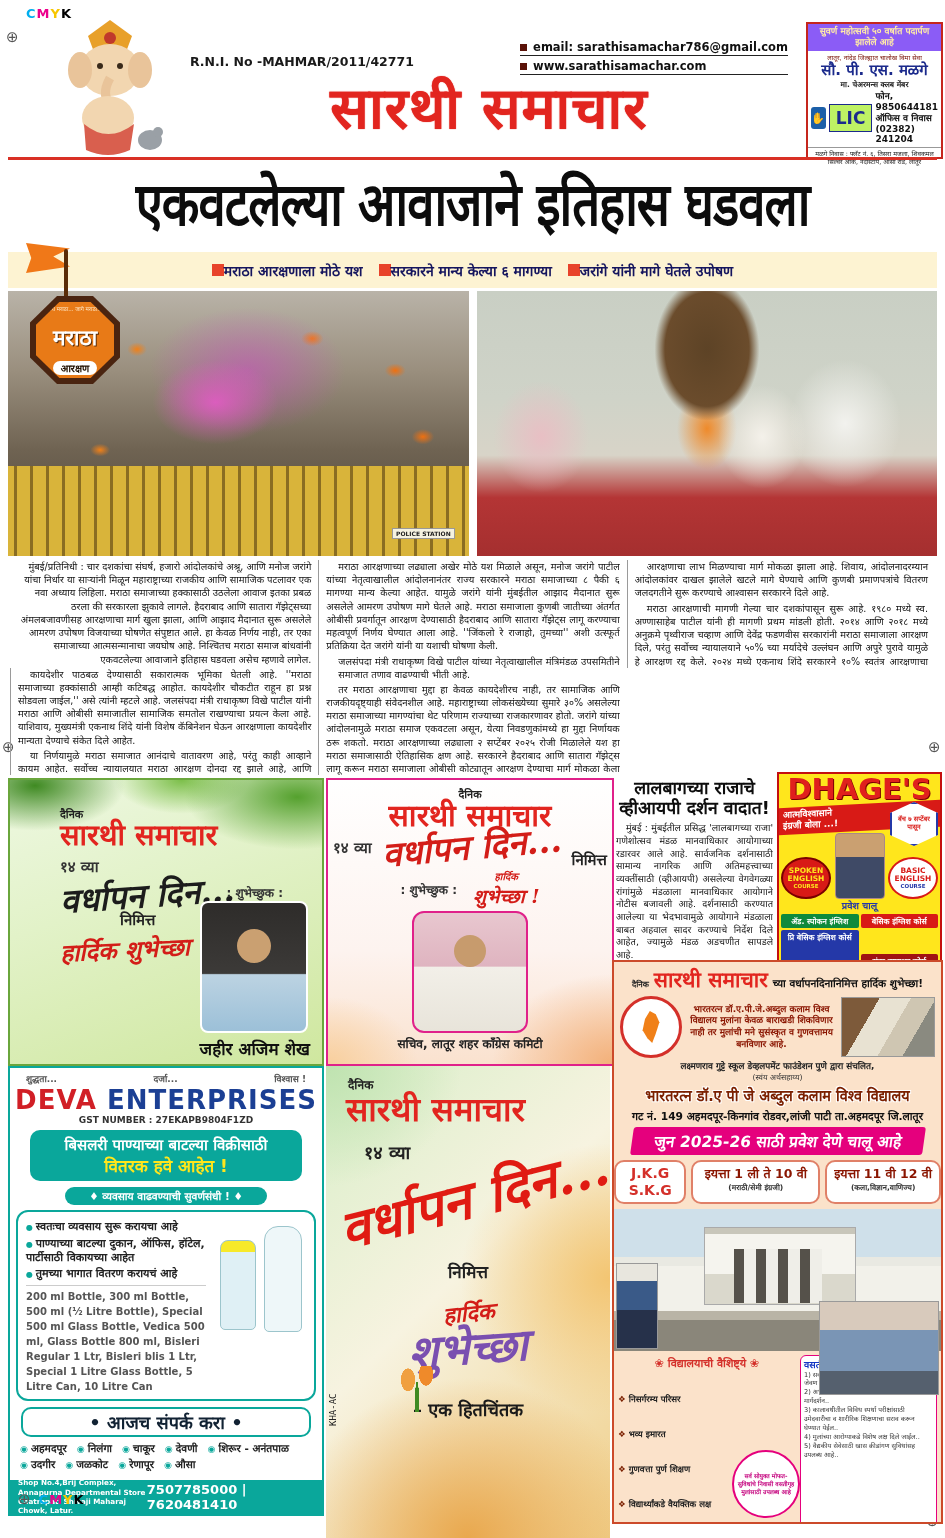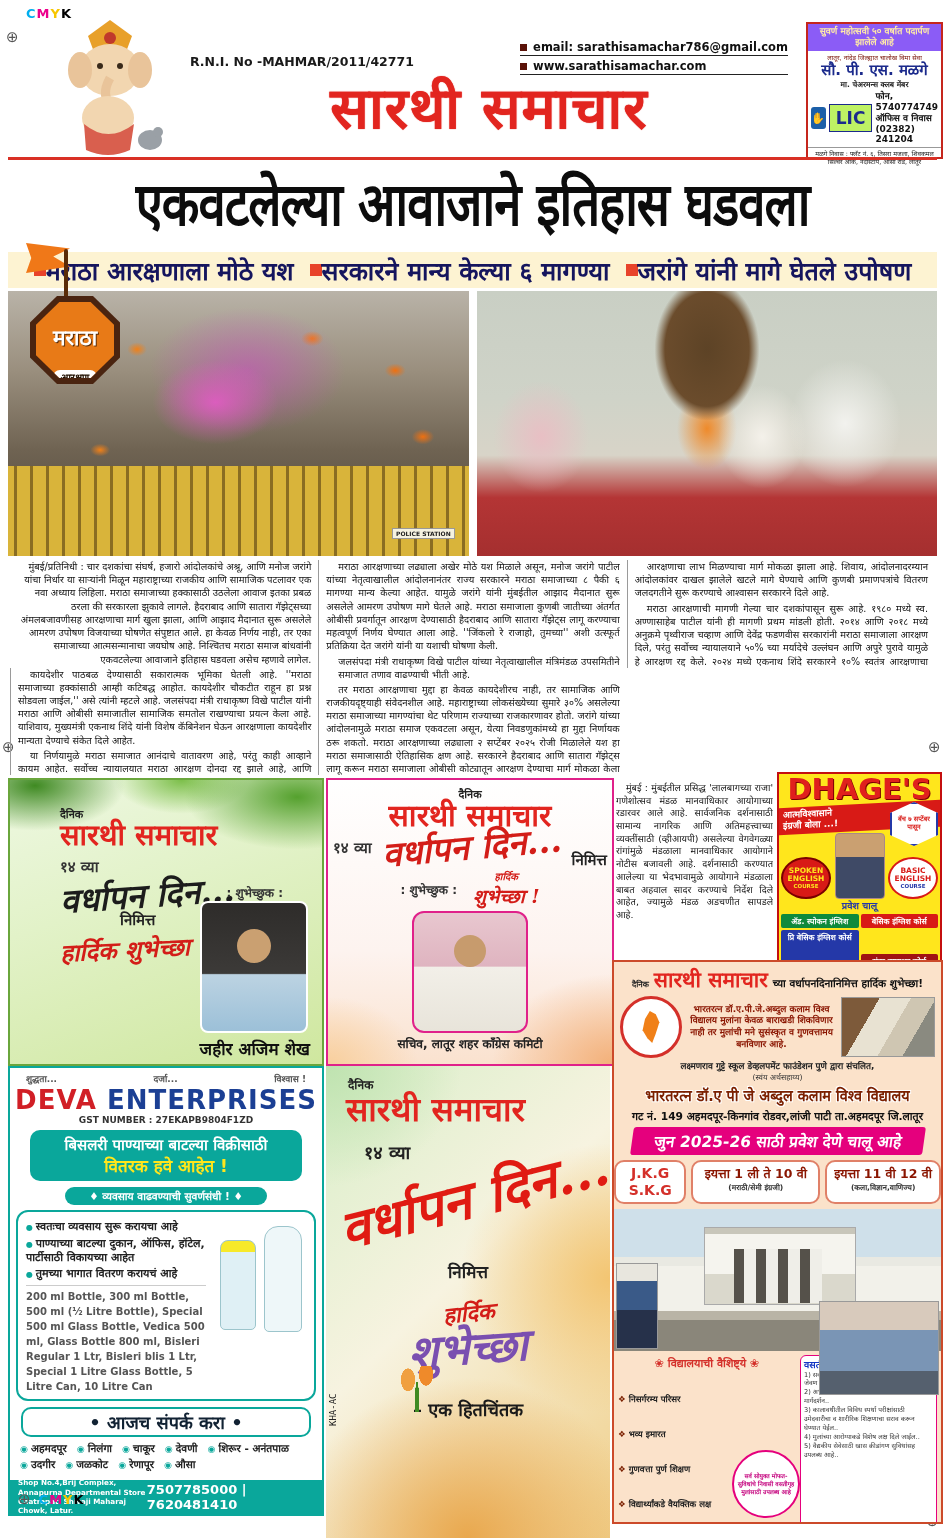--- a/index.html
+++ b/index.html
@@ -32,21 +32,21 @@
   .lic-emblem{width:22px;height:22px;background:#1b5fa8;border-radius:3px;display:flex;align-items:center;justify-content:center;color:#fff;font-size:11px;}
   .lic-logo{background:#bef264;color:#1b2a8c;font-weight:900;font-size:17px;padding:3px 6px;border:1px solid #1b2a8c;text-align:right;}
   .lic-phone{font-size:9px;font-weight:bold;color:#111;line-height:1.2;text-align:left;}
   .lic-addr{font-size:6.3px;text-align:center;color:#222;border-top:1px solid #999;margin-top:2px;padding-top:2px;line-height:1.3;}
   .red-rule{left:8px;top:157px;width:929px;height:3px;background:#d93025;}
   
   .headline{left:0;top:162px;width:945px;text-align:center;font-size:49px;font-weight:800;color:#0c0c0c;
             transform:scaleY(1.22);transform-origin:top;white-space:nowrap;letter-spacing:-1px;}
   .substrip{left:8px;top:252px;width:929px;height:36px;background:#fdf3d2;display:flex;align-items:center;
             justify-content:center;gap:16px;}
-  .subitem{display:flex;align-items:center;gap:0;font-size:25px;font-weight:bold;color:#15155e;}
+  .subitem{display:flex;align-items:center;gap:0;font-size:14px;font-weight:bold;color:#15155e;}
   .subsq{width:12px;height:12px;background:#e8432a;}
   .flag{left:26px;top:243px;width:80px;height:88px;z-index:5;}
   
   .photo{top:291px;height:265px;overflow:hidden;background:#888;}
   .photo-left{left:8px;width:461px;
     background:
       radial-gradient(90px 60px at 45% 42%,rgba(230,90,200,.85),rgba(230,90,200,0) 70%),
       radial-gradient(140px 90px at 52% 30%,rgba(200,80,190,.6),rgba(200,80,190,0) 70%),
       radial-gradient(18px 12px at 12% 28%,#f07818,transparent 70%),
       radial-gradient(14px 10px at 28% 22%,#f08018,transparent 70%),
@@ -66,21 +66,21 @@
       radial-gradient(60px 70px at 14% 55%,#e8bfc4,transparent 80%),
       radial-gradient(70px 80px at 80% 50%,#f2f2ee,transparent 80%),
       radial-gradient(55px 65px at 62% 55%,#f4f1ea,transparent 80%),
       radial-gradient(40px 55px at 50% 52%,#ef8a2a,transparent 75%),
       linear-gradient(180deg,#c9cfc4 0%,#cfd3c8 40%,#d8d4c8 62%,#b43535 78%,#a52f2f 100%);
     background-repeat:no-repeat;}
   .badge{left:30px;top:296px;width:90px;height:88px;z-index:6;
          clip-path:polygon(30% 0,70% 0,100% 30%,100% 70%,70% 100%,30% 100%,0 70%,0 30%);
          background:#4a2410;display:flex;flex-direction:column;align-items:center;justify-content:center;}
   .badge-in{width:78px;height:76px;clip-path:polygon(30% 0,70% 0,100% 30%,100% 70%,70% 100%,30% 100%,0 70%,0 30%);
-            background:#e87a17;display:flex;flex-direction:column;align-items:center;justify-content:center;gap:19px;}
+            background:#e87a17;display:flex;flex-direction:column;align-items:center;justify-content:center;gap:10px;}
   .badge-top{font-size:5.5px;color:#ffe9c9;}
   .badge-main{font-size:21px;font-weight:900;color:#fff;text-shadow:1px 1px 0 #5a2c08;}
   .badge-sub{font-size:10px;font-weight:bold;color:#201000;background:#fff;border-radius:8px;padding:0 8px;}
   .police-sign{left:392px;top:528px;z-index:6;background:#f5f2e0;color:#222;font-size:6px;font-weight:bold;
                padding:1px 3px;border:1px solid #999;}
   
   .story{left:10px;top:560px;width:925px;height:215px;display:grid;grid-template-columns:repeat(3,1fr);overflow:hidden;}
   .col{padding:0 7px;font-size:9.6px;line-height:1.38;text-align:justify;color:#141414;overflow:hidden;}
   .col + .col{border-left:1px solid #9a9a9a;}
   .col p{margin:0 0 2px 0;text-indent:12px;}
@@ -317,21 +317,21 @@
   <div class="abs lic">
     <div class="lic-banner">सुवर्ण महोत्सवी ५० वर्षात पदार्पण झालेले आहे</div>
     <div class="lic-service">लातूर, नांदेड जिल्ह्यात चालोख विमा सेवा</div>
     <div class="lic-name">सौ. पी. एस. मळगे</div>
     <div class="lic-desg">मा. चेअरमन्स क्लब मेंबर</div>
     <div class="lic-mid">
       <span class="lic-emblem">✋</span>
       <span class="lic-logo">LIC</span>
       <span class="lic-phone">
         <span>फोन,</span><br>
-        <b>5740774749</b><br>
+        <b>9850644181</b><br>
         <span>ऑफिस व निवास</span><br>
         <span>(02382) 241204</span>
       </span>
     </div>
     <div class="lic-addr">मळगे निवास : फ्लॅट नं. ६, तिसरा मजला, शिवकमल सिल्वर आर्क, नंदीस्टॉप, औसा रोड, लातूर</div>
   </div>
 
   <div class="abs red-rule"></div>
 
   <div class="abs headline">एकवटलेल्या आवाजाने इतिहास घडवला</div>
@@ -421,20 +421,23 @@
           <span style="font-size:10px;display:block;">हार्दिक</span>
           <span>शुभेच्छा !</span>
         </span>
       </div>
       <div class="ap-photo"></div>
       <div class="ap-role">सचिव, लातूर शहर काँग्रेस कमिटी</div>
     </div>
   </div>
 
   <div class="abs lalbaug">
+    <div class="lb-title">
+      <span>लालबागच्या राजाचे</span><br><span>व्हीआयपी दर्शन वादात!</span>
+    </div>
     <div class="lb-body">
         <p>मुंबई : मुंबईतील प्रसिद्ध 'लालबागच्या राजा' गणेशोत्सव मंडळ मानवाधिकार आयोगाच्या रडारवर आले आहे. सार्वजनिक दर्शनासाठी सामान्य नागरिक आणि अतिमहत्त्वाच्या व्यक्तींसाठी (व्हीआयपी) असलेल्या वेगवेगळ्या रांगांमुळे मंडळाला मानवाधिकार आयोगाने नोटीस बजावली आहे. दर्शनासाठी करण्यात आलेल्या या भेदभावामुळे आयोगाने मंडळाला बाबत अहवाल सादर करण्याचे निर्देश दिले आहेत, ज्यामुळे मंडळ अडचणीत सापडले आहे.</p>
       </div>
   </div>
 
   <div class="abs dhages">
     <div class="dh-title">DHAGE'S</div>
     <div class="dh-banner">
       <span>आत्मविश्वासाने</span><br><span>इंग्रजी बोला ...!</span>
     </div>

